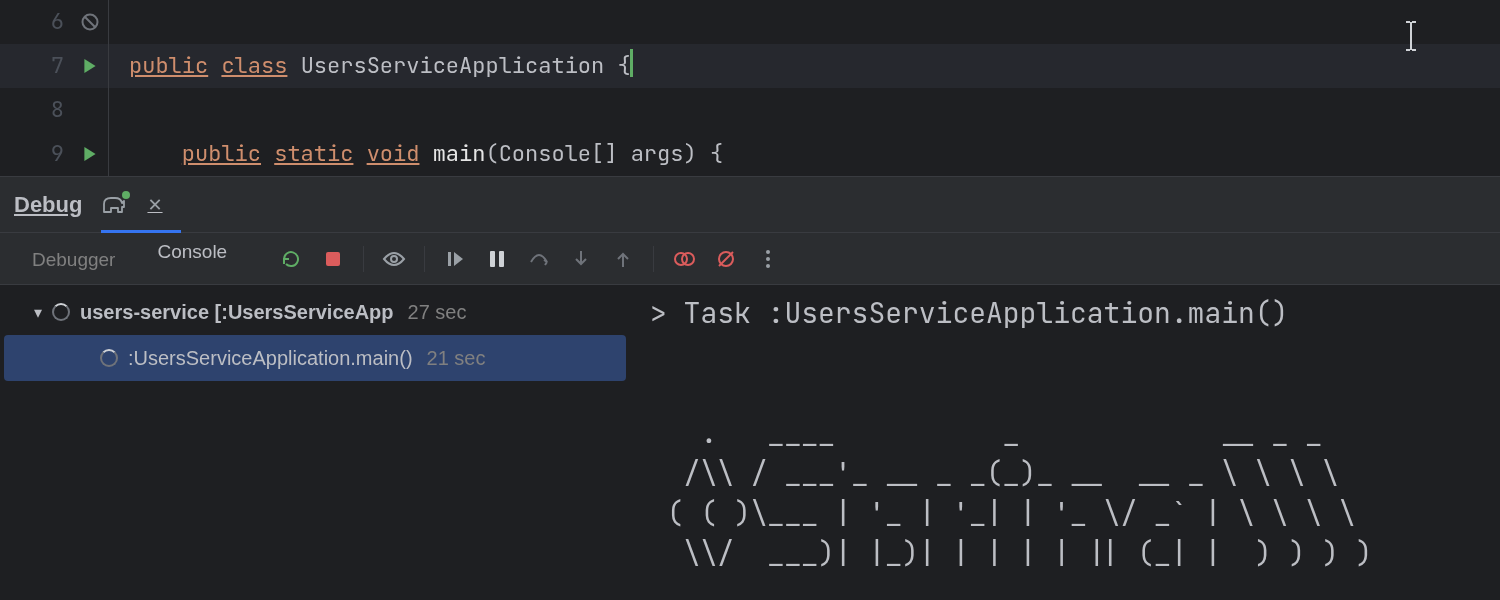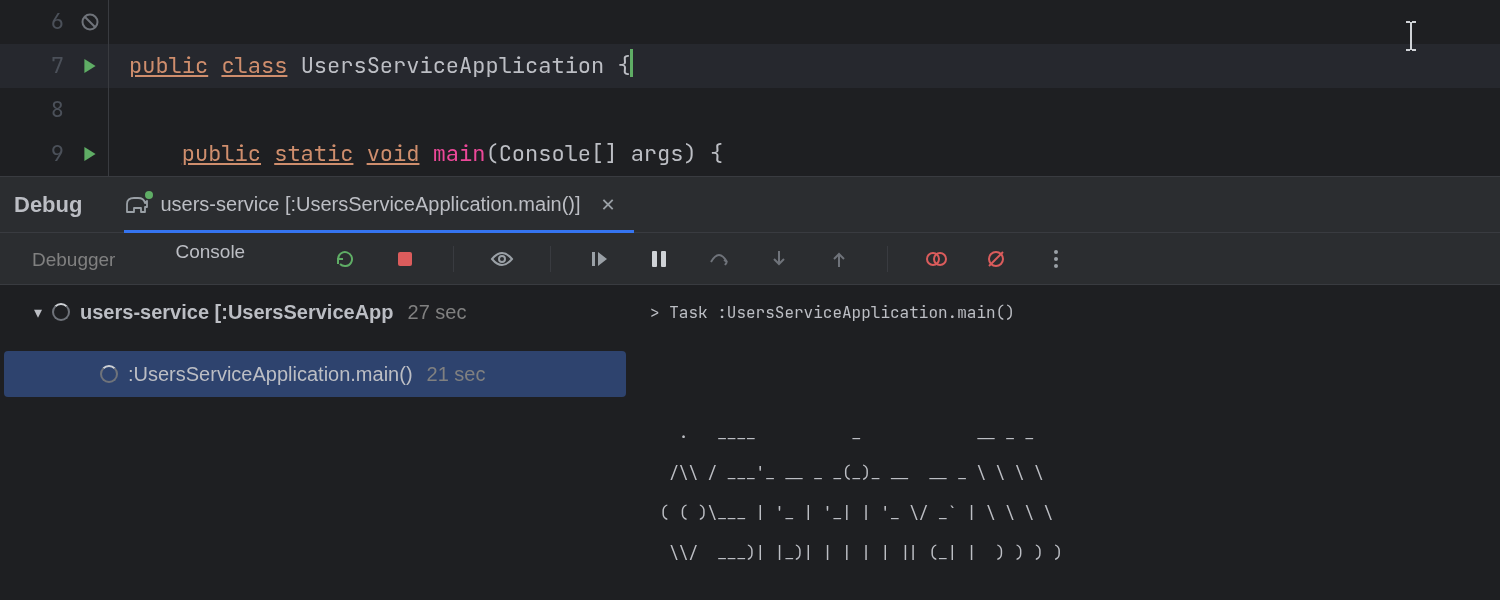--- a/index.html
+++ b/index.html
@@ -54,55 +54,56 @@
     width: 36px;
     display: flex;
     align-items: center;
     justify-content: center;
   }
   .code { padding-left: 20px; white-space: pre; }
   .tok-ann   { color: #b3ae60; }
   .tok-kw    { color: var(--orange); text-decoration: underline; }
   .tok-type  { color: var(--fg); }
   .tok-name  { color: var(--fg); }
-  .tok-func  { color: #ec4899; }
+  .tok-func  { color: #e5e5e5; }
   .tok-punc  { color: var(--fg); }
   .caret-block {
     display:inline-block; width:3px; background:#5fad65; height:28px;
     vertical-align:-4px; margin-left:-1px;
   }
   .vline { border-left: 1px solid #393b40; height:100%; }
 
   
   .debug-strip {
     background: var(--bg-panel);
     display: flex;
     align-items: center;
     height: 56px;
     padding: 0 14px;
-    gap: 32px;
+    gap: 9px;
     border-top: 1px solid var(--divider);
+    text-decoration: underline;
   }
   .debug-title { font-size: 22px; font-weight:600; color: var(--fg); padding-right:10px;}
   .run-tab {
     display:flex; align-items:center; gap:10px;
     font-size:20px; color: var(--fg);
     height:100%;
     position:relative;
   }
   .run-tab .underline {
     position:absolute; left:0; right:-18px; bottom:-1px; height:3px;
     background: var(--accent-blue);
   }
   .close-icon { color: var(--icon-grey); font-size:18px; padding-left:10px; cursor:pointer;}
 
   
   .toolbar {
     background: var(--bg-panel);
-    display:flex; align-items:center; gap:24px;
+    display:flex; align-items:center; gap:6px;
     height:52px; padding: 0 14px;
     border-top: 1px solid var(--divider);
   }
   .tool-tab {
     font-size:19px; color: var(--fg-dim);
     padding: 10px 18px 8px;
     display:flex; align-items:center; gap:8px;
   }
   .tool-tab.active {
     color: var(--fg);
@@ -124,32 +125,32 @@
     width: 630px;
     font-size:20px;
     padding-top:4px;
     overflow:hidden;
   }
   .tree-row {
     display:flex; align-items:center; gap:10px;
     height:46px; padding: 0 8px 0 34px;
     white-space:nowrap;
   }
-  .tree-row.selected { background: var(--selection-row); border-radius:4px; margin:16px 4px; padding-left:96px;}
+  .tree-row.selected { background: var(--selection-row); border-radius:4px; margin:0 4px; padding-left:96px;}
   .tree-row .time { color: var(--fg-dim); padding-left:4px;text-align:right;}
   .chev { color: var(--fg); font-size:16px;}
   .spinner {
     width:18px; height:18px; border:2px solid #6f737a; border-top-color:#cfd2d6;
     border-radius:50%;
     flex:0 0 auto;
   }
   .console {
     flex:1; padding: 8px 0 0 20px;
     font-family: "JetBrains Mono", Menlo, Consolas, monospace;
-    font-size:16px; line-height:40px; color: var(--fg);
+    font-size:28px; line-height:40px; color: var(--fg);
     white-space: pre;
   }
 
   
   svg { display:block; }
 
   .text-cursor {
     position:absolute; top:20px; right:80px;
     font-size:30px; color:#cfd2d6;
   }
@@ -213,21 +214,20 @@
 
 <div class="debug-strip">
   <div class="debug-title">Debug</div>
   <div class="run-tab">
     <span style="position:relative;">
       <svg width="26" height="22" viewBox="0 0 26 22">
         <path d="M3 18 v-8 q0-6 7-6 h4 q6 0 7 5 l2 -2 v6 l-2 0 v5 h-4 v-4 h-7 v4 h-4 z" fill="none" stroke="#9aa0a6" stroke-width="1.8" stroke-linejoin="round"></path>
       </svg>
       <span style="position:absolute; top:-3px; right:-3px; width:8px; height:8px; background:#5fad65; border-radius:50%;"></span>
     </span>
-    <span>users-service [:UsersServiceApplication.main()]</span>
     <span class="close-icon">✕</span>
     <div class="underline"></div>
   </div>
 </div>
 
 <div class="toolbar">
   <div class="tool-tab">Debugger</div>
   <div class="tool-tab active">Console</div>
 
   <div style="width:16px"></div>

